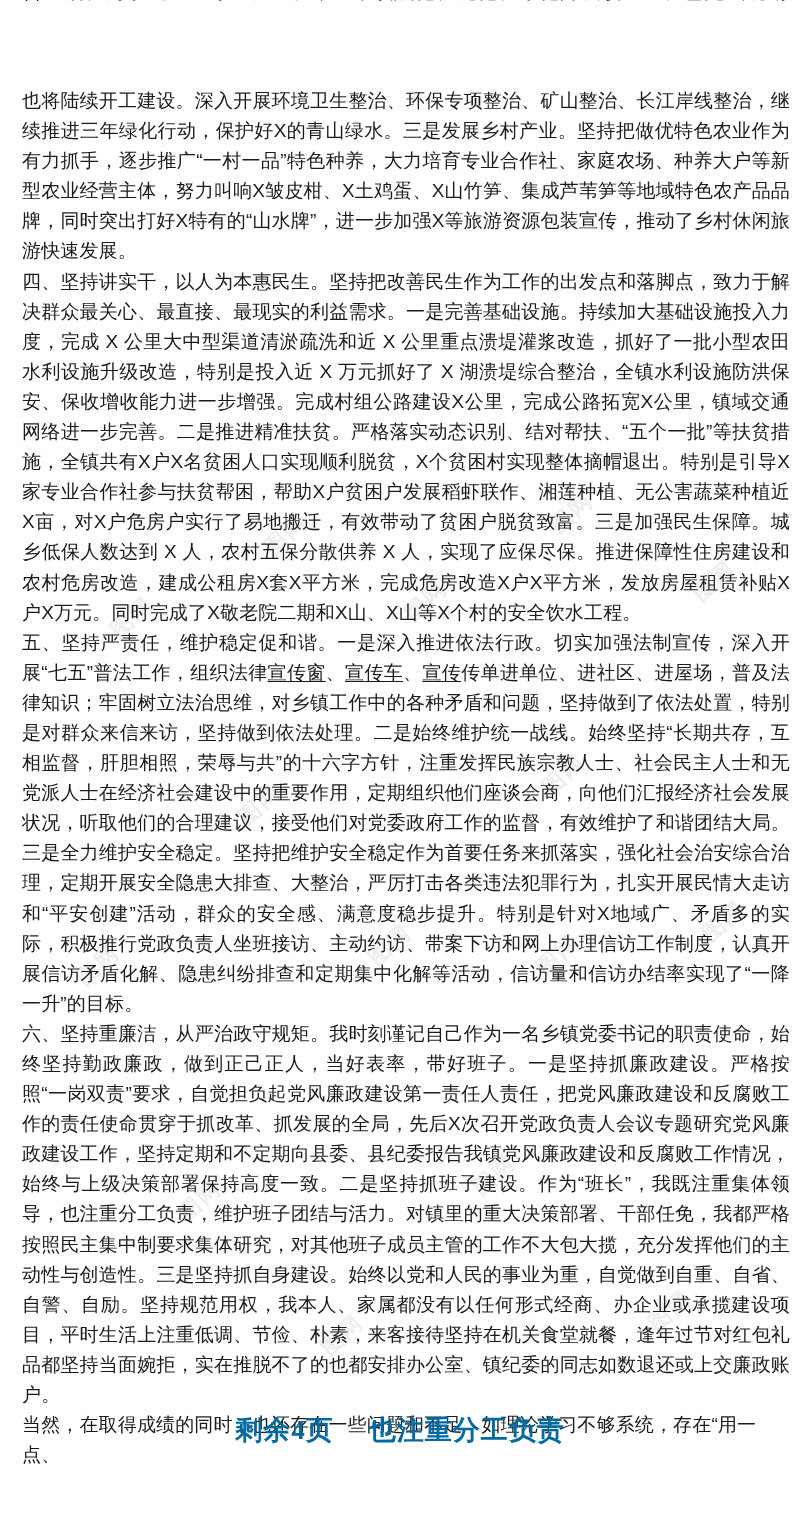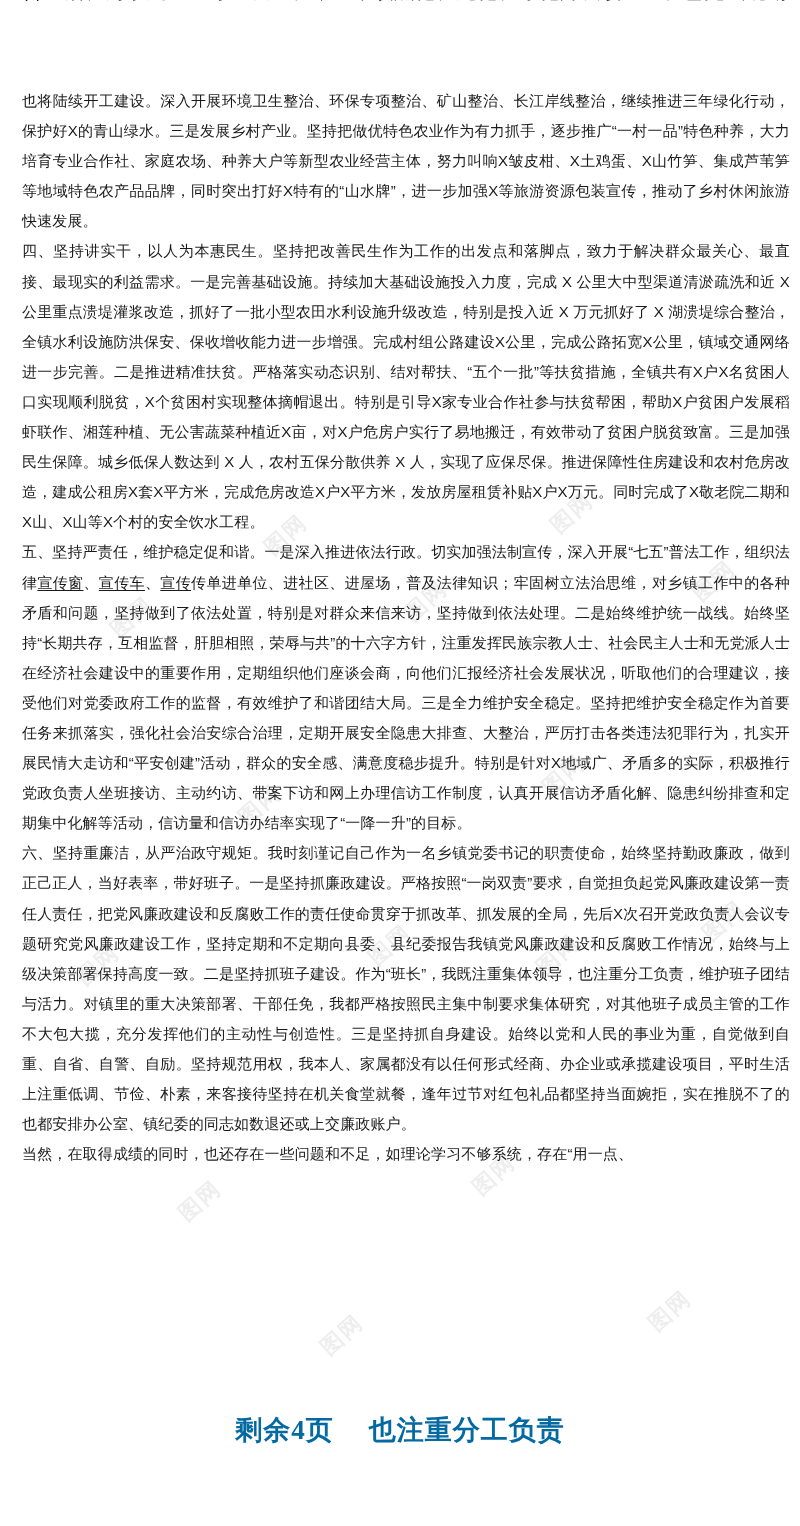--- a/index.html
+++ b/index.html
@@ -72,21 +72,21 @@
   }
 
   .main-text {
     position: absolute;
     left: 22px;
     top: 86px;
     width: 768px;
   }
   .main-text p {
     margin: 0;
-    font-size: 15px;
+    font-size: 19px;
     line-height: 30.1px;
     text-align: justify;
     text-justify: inter-ideograph;
     letter-spacing: 0.15px;
     text-indent: 0;
     word-break: break-all;
   }
   .main-text p.tail-short {
     text-align: left;
   }

